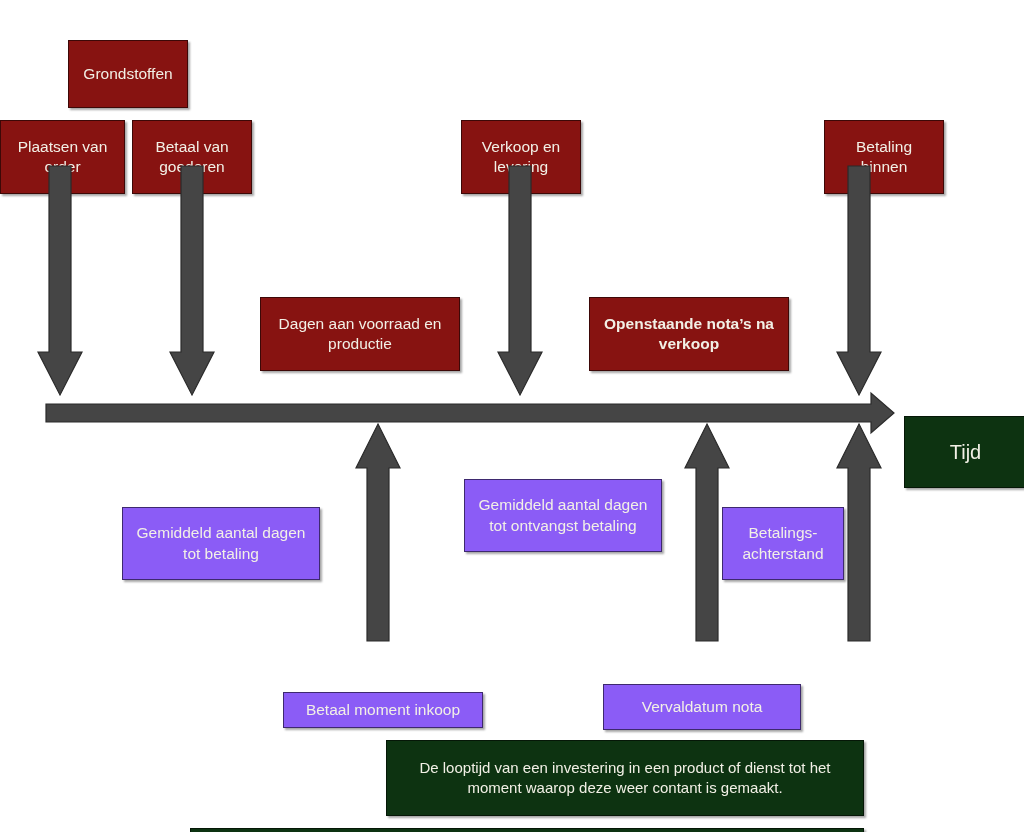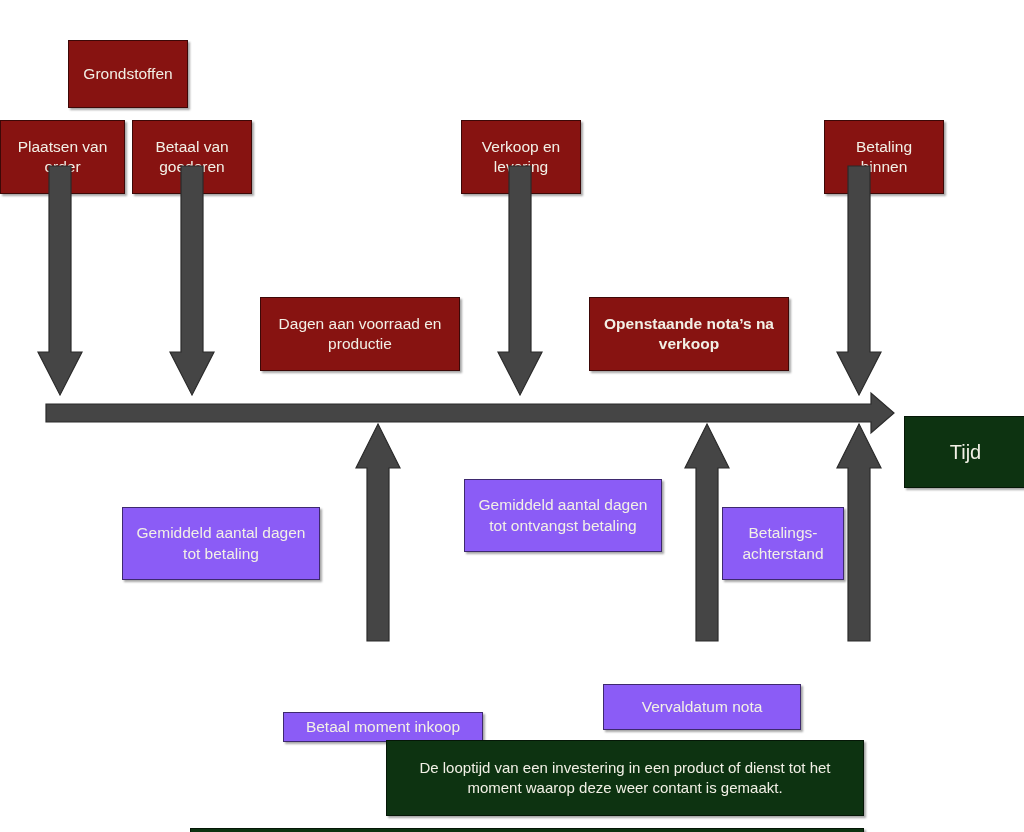--- a/index.html
+++ b/index.html
@@ -138,21 +138,21 @@
   </div>
 
   <div class="box brown" style="left:464px; top:443px; width:198px; height:73px;">
     <span>Gemiddeld aantal dagen tot ontvangst betaling</span>
   </div>
 
   <div class="box brown" style="left:722px; top:471px; width:122px; height:73px;">
     <span>Betalings- achterstand</span>
   </div>
 
-  <div class="box brown" style="left:283px; top:676px; width:200px; height:30px;justify-content:center;">
+  <div class="box brown" style="left:283px; top:656px; width:200px; height:36px;justify-content:center;">
     <span>Betaal moment inkoop</span>
   </div>
 
   <div class="box brown" style="left:603px; top:648px; width:198px; height:46px;">
     <span>Vervaldatum nota</span>
   </div>
 
   <div class="box green" style="left:386px; top:704px; width:478px; height:76px; font-size:15px;">
     <span>De looptijd van een investering in een product of dienst tot het moment waarop deze weer contant is gemaakt.</span>
   </div>

